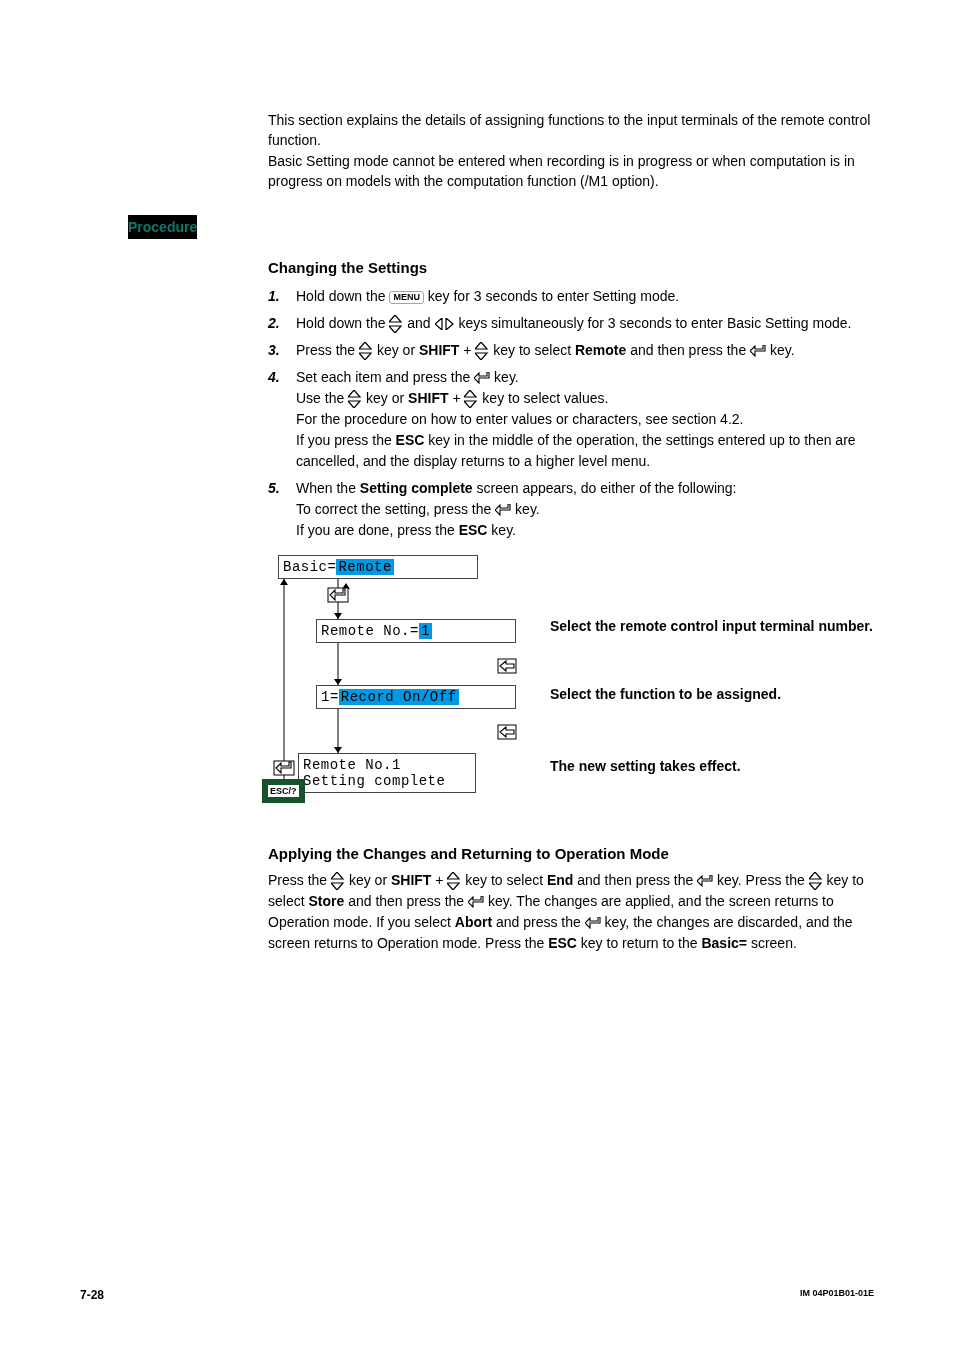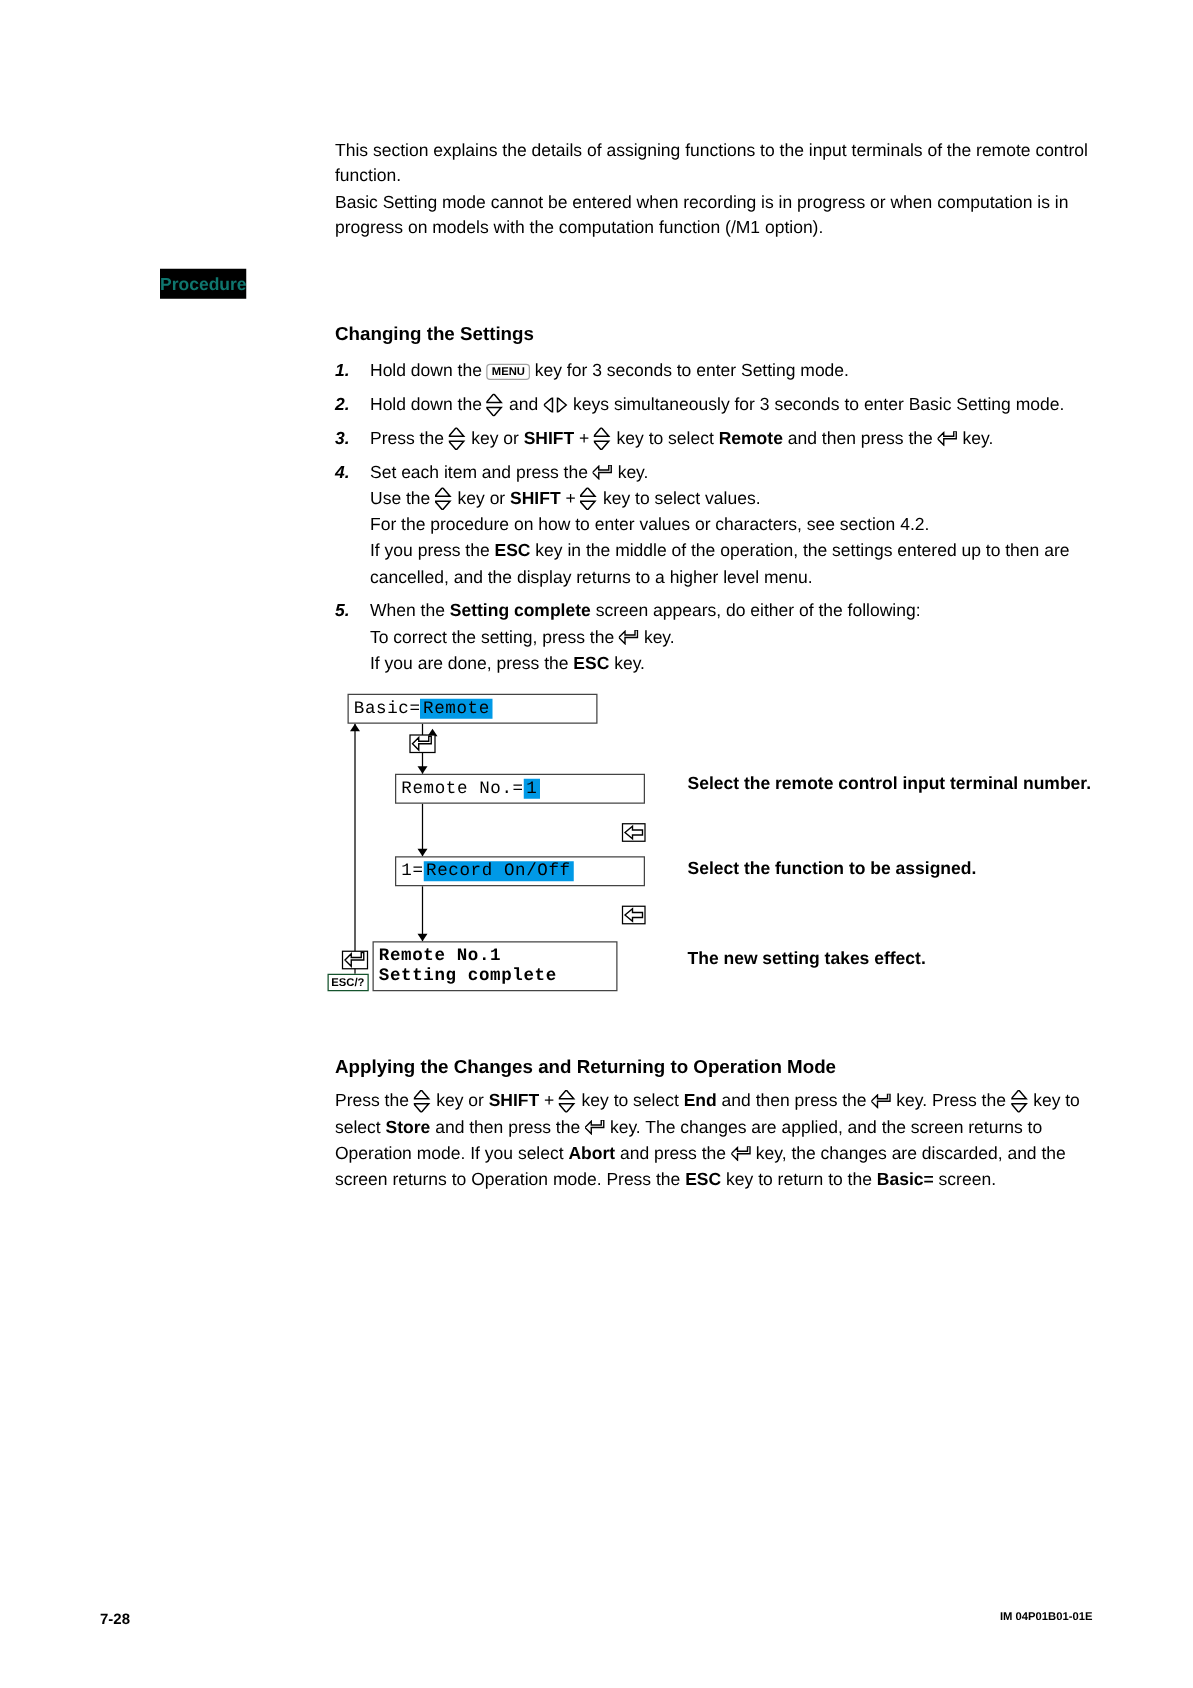--- a/index.html
+++ b/index.html
@@ -322,25 +322,25 @@
           <span class="hl">Remote</span>
       </div>
       <div class="lcd" style="left:48px; top:64px;">
         <span>Remote No.=</span>
           <span class="hl">1</span>
       </div>
       <div class="lcd" style="left:48px; top:130px;">
         <span>1=</span>
           <span class="hl">Record On/Off</span>
       </div>
-      <div class="lcd lcd-tall" style="left:30px; top:198px; width:196px;font-weight:bold;">
+      <div class="lcd lcd-tall" style="left:30px; top:198px; width:178px;">
         <div>Remote No.1</div>
         <div>Setting complete</div>
       </div>
-      <div style="position:absolute; left:-6px; top:224px; border:1px solid #14532d; font-size:9px; font-weight:bold; padding:1px 2px; background:#fff;">ESC/?</div>
+      <div style="position:absolute; left:-6px; top:224px; border:6px solid #14532d; font-size:9px; font-weight:bold; padding:1px 2px; background:#fff;">ESC/?</div>
     </div>
 
     <div class="diagram-labels">
       <div class="dlabel" style="top:62px;">Select the remote control input terminal number.</div>
       <div class="dlabel" style="top:130px;">Select the function to be assigned.</div>
       <div class="dlabel" style="top:202px;">The new setting takes effect.</div>
     </div>
   </div>
 
   

